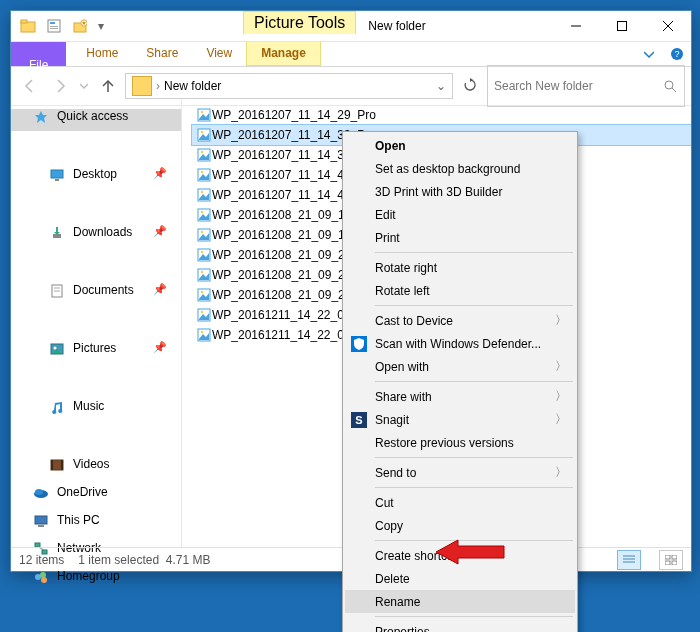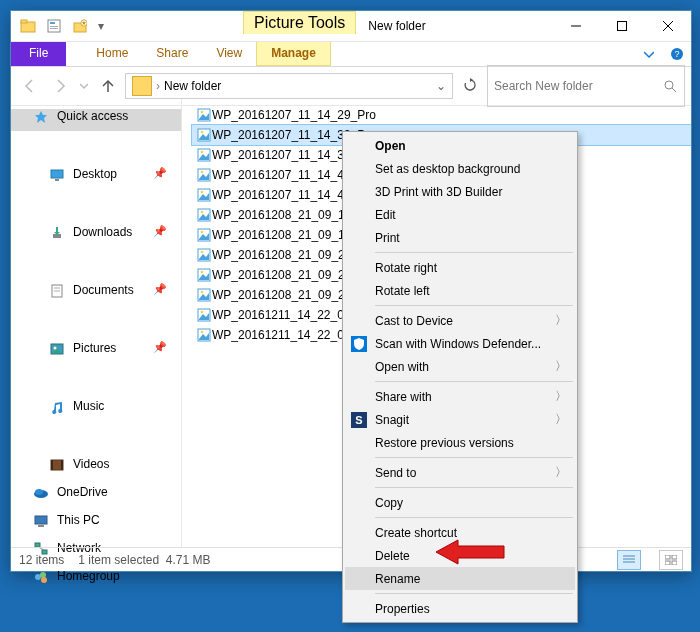--- a/index.html
+++ b/index.html
@@ -10,21 +10,21 @@
   .qa{display:flex;align-items:center;padding:0 4px;}
   .qa .ibtn{width:24px;height:24px;display:flex;align-items:center;justify-content:center;margin:0 1px;}
   .toolsgrp{margin-left:130px;}
   .toolsgrp .lbl{font-size:16px;background:#fff7b2;padding:2px 10px;border:1px solid #e6dd7d;border-bottom:none;}
   .title{flex:1;display:flex;align-items:center;padding-left:12px;font-size:12px;}
   .winctrls{display:flex;}
   .winctrls .wbtn{width:46px;display:flex;align-items:center;justify-content:center;}
   
   .ribbon{height:24px;background:#fff;display:flex;align-items:stretch;border-bottom:1px solid #d8d8d8;}
   .ribbon .tab{padding:4px 14px 0;font-size:12px;color:#a16207;}
-  .ribbon .file{background:#6d28d9;color:#fff;padding:4px 18px 0;margin-right:16px;}
+  .ribbon .file{background:#8b5cf6;color:#fff;padding:16px 18px 0;margin-right:6px;}
   .ribbon .manage{background:#fff7b2;border:1px solid #e6dd7d;border-top:none;font-weight:bold;}
   .ribbon .spacer{flex:1;}
   .ribbon .rbtn{width:28px;display:flex;align-items:center;justify-content:center;color:#1979ca;}
   
   .navrow{height:32px;display:flex;align-items:center;padding:3px 6px;gap:4px;border-bottom:1px solid #e8e8e8;}
   .nav-arrow{width:26px;height:26px;display:flex;align-items:center;justify-content:center;color:#9a9a9a;}
   .nav-arrow.enabled{color:#555;}
   .addr{flex:1;height:24px;border:1px solid #cfcfcf;display:flex;align-items:center;padding:0 2px;}
   .addr .foldicon{width:18px;height:18px;background:#ffd769;border:1px solid #d6a93a;margin:0 4px;}
   .addr .txt{flex:1;padding:0 4px;}
@@ -500,20 +500,23 @@
     <div class="mi" data-interactable="true">
       <span data-interactable="false">Restore previous versions</span>
     </div>
     <div class="sep" data-interactable="false"></div>
     <div class="mi" data-interactable="true">
       <span data-interactable="false">Send to</span>
       <span class="sub" data-interactable="false">〉</span>
     </div>
     <div class="sep" data-interactable="false"></div>
     <div class="mi" data-interactable="true">
+      <span data-interactable="false">Cut</span>
+    </div>
+    <div class="mi" data-interactable="true">
       <span data-interactable="false">Copy</span>
     </div>
     <div class="sep" data-interactable="false"></div>
     <div class="mi" data-interactable="true">
       <span data-interactable="false">Create shortcut</span>
     </div>
     <div class="mi" data-interactable="true">
       <span data-interactable="false">Delete</span>
     </div>
     <div class="mi hover" data-interactable="true">

